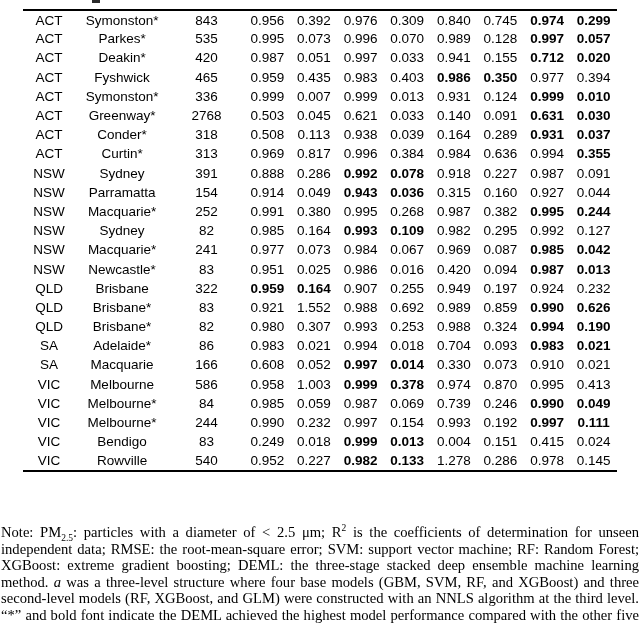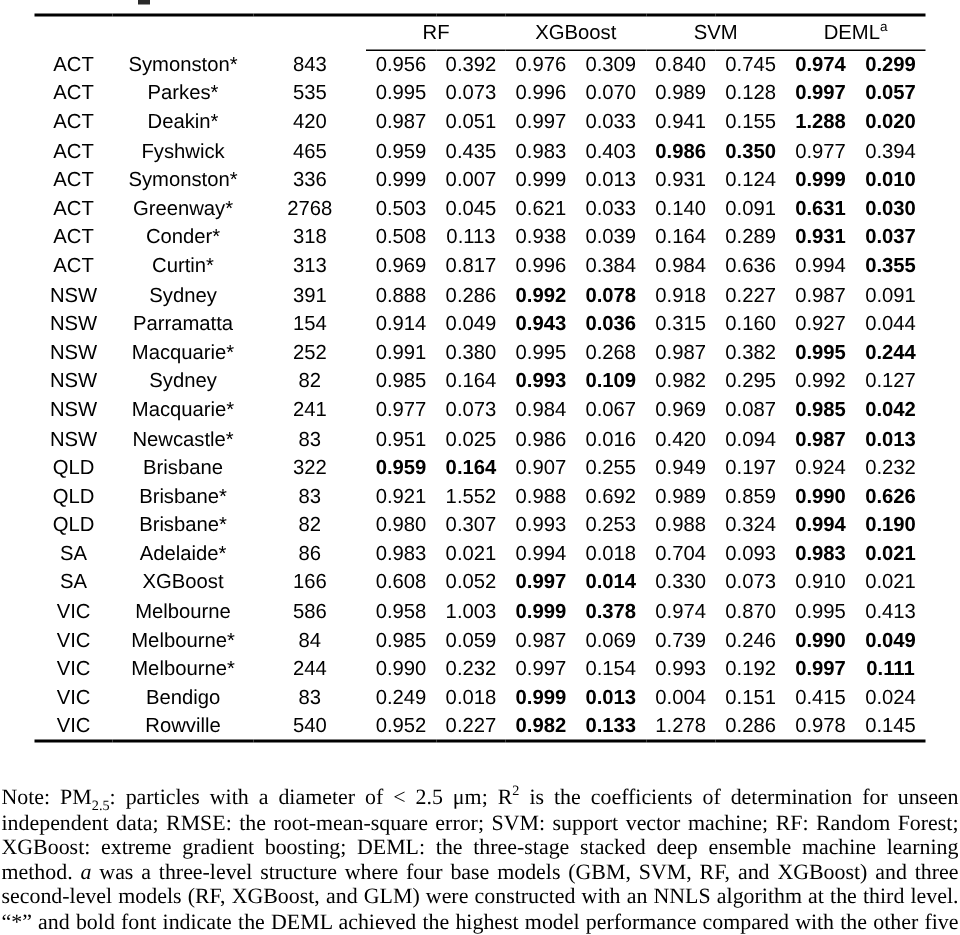--- a/index.html
+++ b/index.html
@@ -82,27 +82,20 @@
       <col class="c-num">
         <col class="c-num">
         <col class="c-num">
         <col class="c-num">
       <col class="c-num">
         <col class="c-num">
         <col class="c-num">
         <col class="c-num">
     </colgroup>
     <thead>
-      <tr class="group-row">
-        <th colspan="3"></th>
-        <th colspan="2" class="grp"><span>RF</span></th>
-        <th colspan="2" class="grp"><span>XGBoost</span></th>
-        <th colspan="2" class="grp"><span>SVM</span></th>
-        <th colspan="2" class="grp"><span>DEML</span><sup class="grp-sup">a</sup></th>
-      </tr>
     </thead>
     <tbody>
         <tr>
           <td>ACT</td>
           <td>Symonston*</td>
           <td>843</td>
           <td>0.956</td>
           <td>0.392</td>
           <td>0.976</td>
           <td>0.309</td>
@@ -127,21 +120,21 @@
         <tr>
           <td>ACT</td>
           <td>Deakin*</td>
           <td>420</td>
           <td>0.987</td>
           <td>0.051</td>
           <td>0.997</td>
           <td>0.033</td>
           <td>0.941</td>
           <td>0.155</td>
-          <td class="b">1.288</td>
+          <td class="b">0.712</td>
           <td class="b">0.020</td>
         </tr>
         <tr>
           <td>ACT</td>
           <td>Fyshwick</td>
           <td>465</td>
           <td>0.959</td>
           <td>0.435</td>
           <td>0.983</td>
           <td>0.403</td>
@@ -327,21 +320,21 @@
           <td>0.021</td>
           <td>0.994</td>
           <td>0.018</td>
           <td>0.704</td>
           <td>0.093</td>
           <td class="b">0.983</td>
           <td class="b">0.021</td>
         </tr>
         <tr>
           <td>SA</td>
-          <td>XGBoost</td>
+          <td>Macquarie</td>
           <td>166</td>
           <td>0.608</td>
           <td>0.052</td>
           <td class="b">0.997</td>
           <td class="b">0.014</td>
           <td>0.330</td>
           <td>0.073</td>
           <td>0.910</td>
           <td>0.021</td>
         </tr>

